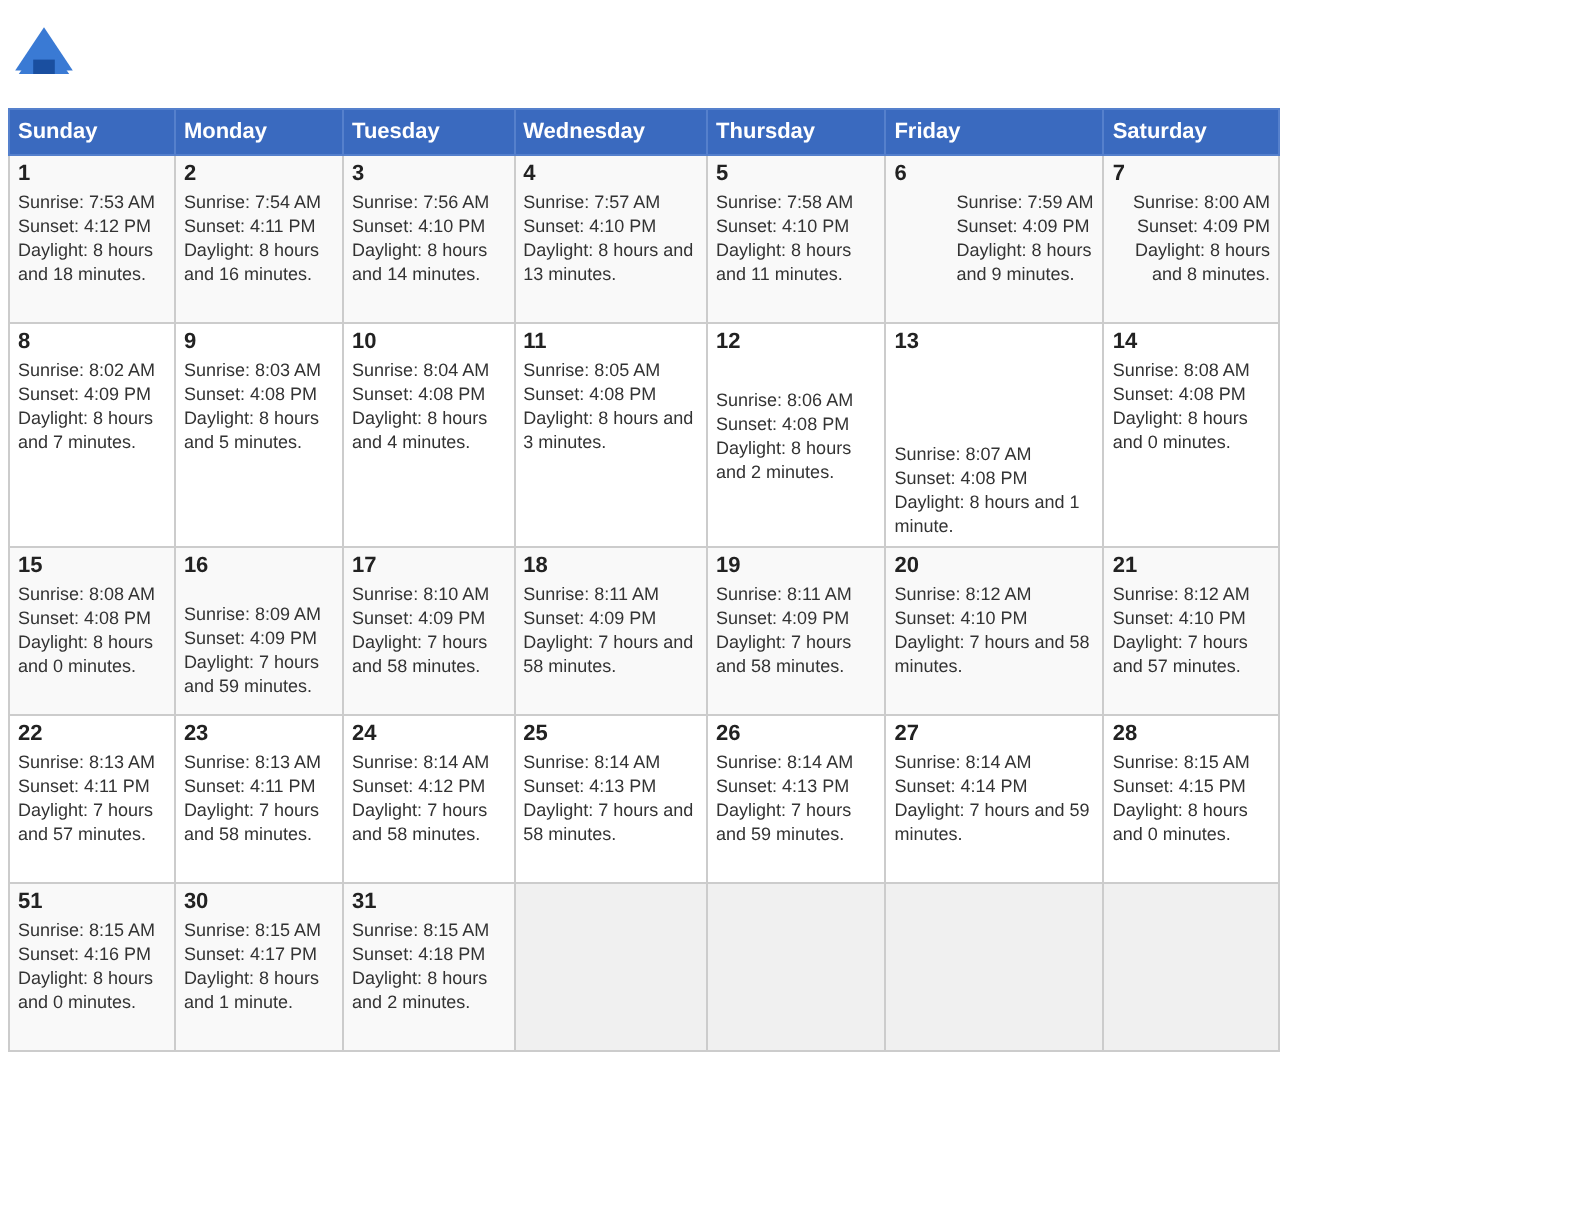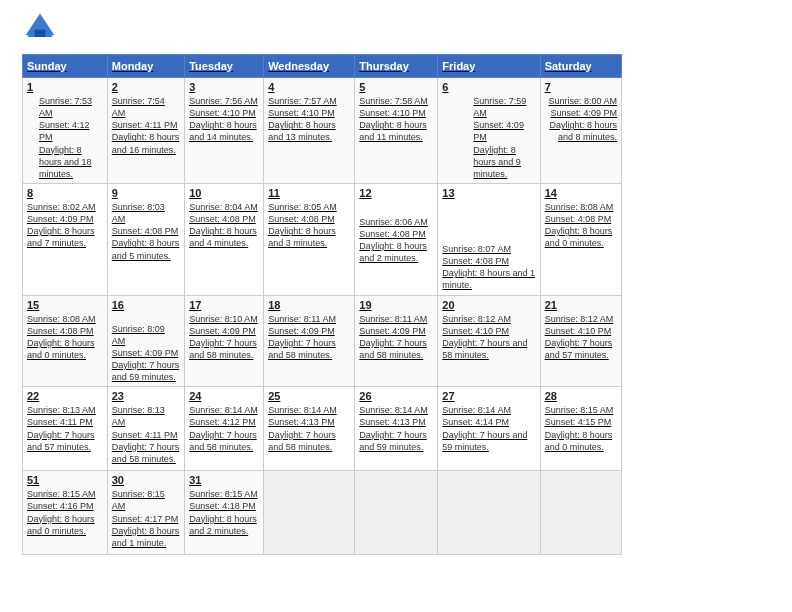--- a/index.html
+++ b/index.html
@@ -5,22 +5,21 @@
     * { box-sizing: border-box; margin: 0; padding: 0; }
     body {
       font-family: Arial, sans-serif;
       background: #fff;
       width: 792px;
       height: 612px;
       overflow: hidden;
     }
     .container {
       width: 644px;
-      padding: 10px 22px;
-      text-decoration: underline;
+      padding: 10px 4px;
     }
     .header {
       display: flex;
       justify-content: space-between;
       align-items: flex-start;
       margin-bottom: 8px;
     }
     .logo {
       display: flex;
       align-items: center;
@@ -120,21 +119,21 @@
           <th>Wednesday</th>
           <th>Thursday</th>
           <th>Friday</th>
           <th>Saturday</th>
         </tr>
     </thead>
     <tbody id="calendar-body">
         <tr>
           <td>
             <span class="day-num">1</span>
-            <div class="day-info" style="white-space: pre-line; margin-left: 12px;">Sunrise: 7:53 AM
+            <div class="day-info" style="white-space: pre-line;">Sunrise: 7:53 AM
 Sunset: 4:12 PM
 Daylight: 8 hours and 18 minutes.</div>
           </td>
           <td>
             <span class="day-num">2</span>
             <div class="day-info" style="white-space: pre-line;">Sunrise: 7:54 AM
 Sunset: 4:11 PM
 Daylight: 8 hours and 16 minutes.</div>
           </td>
           <td>

